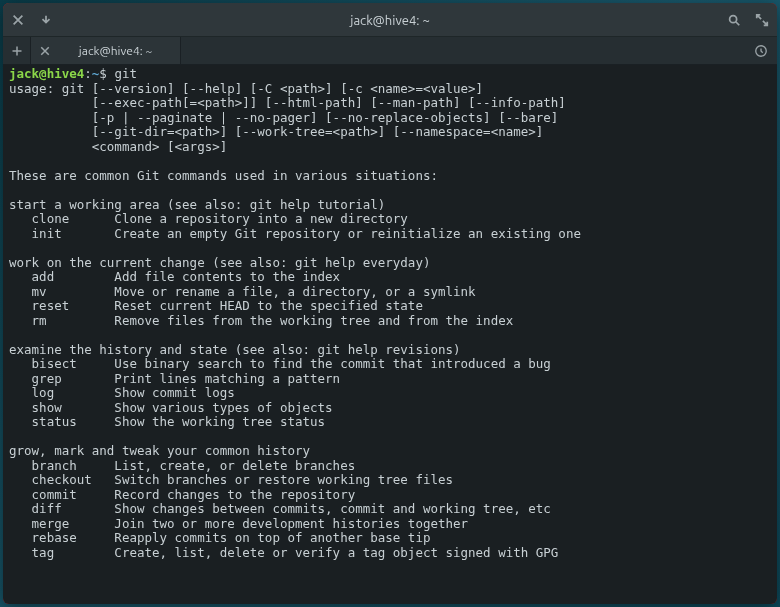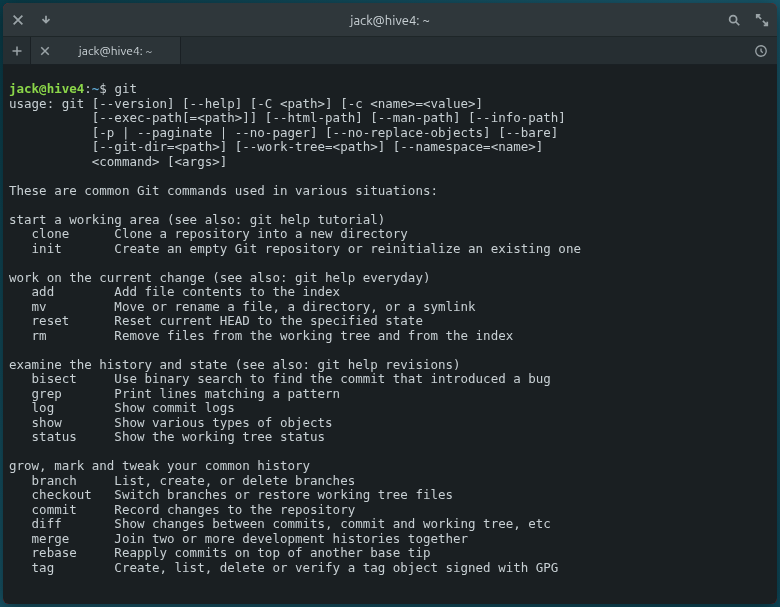--- a/index.html
+++ b/index.html
@@ -96,21 +96,21 @@
     width: 32px;
     display: flex;
     align-items: center;
     justify-content: center;
     cursor: pointer;
   }
   .tab-history svg { width: 14px; height: 14px; fill: #9aa3a7; }
   .terminal {
     flex: 1;
     background: #1a1f22;
-    padding: 17px 6px;
+    padding: 2px 6px;
     font-size: 12.5px;
     line-height: 14.5px;
     color: #c8d0d4;
     white-space: pre;
     overflow: hidden;
   }
   .prompt-user { color: #8bd649; font-weight: bold; }
   .prompt-sep  { color: #c8d0d4; }
   .prompt-path { color: #5fa8d3; font-weight: bold; }
   .prompt-dollar { color: #c8d0d4; }

